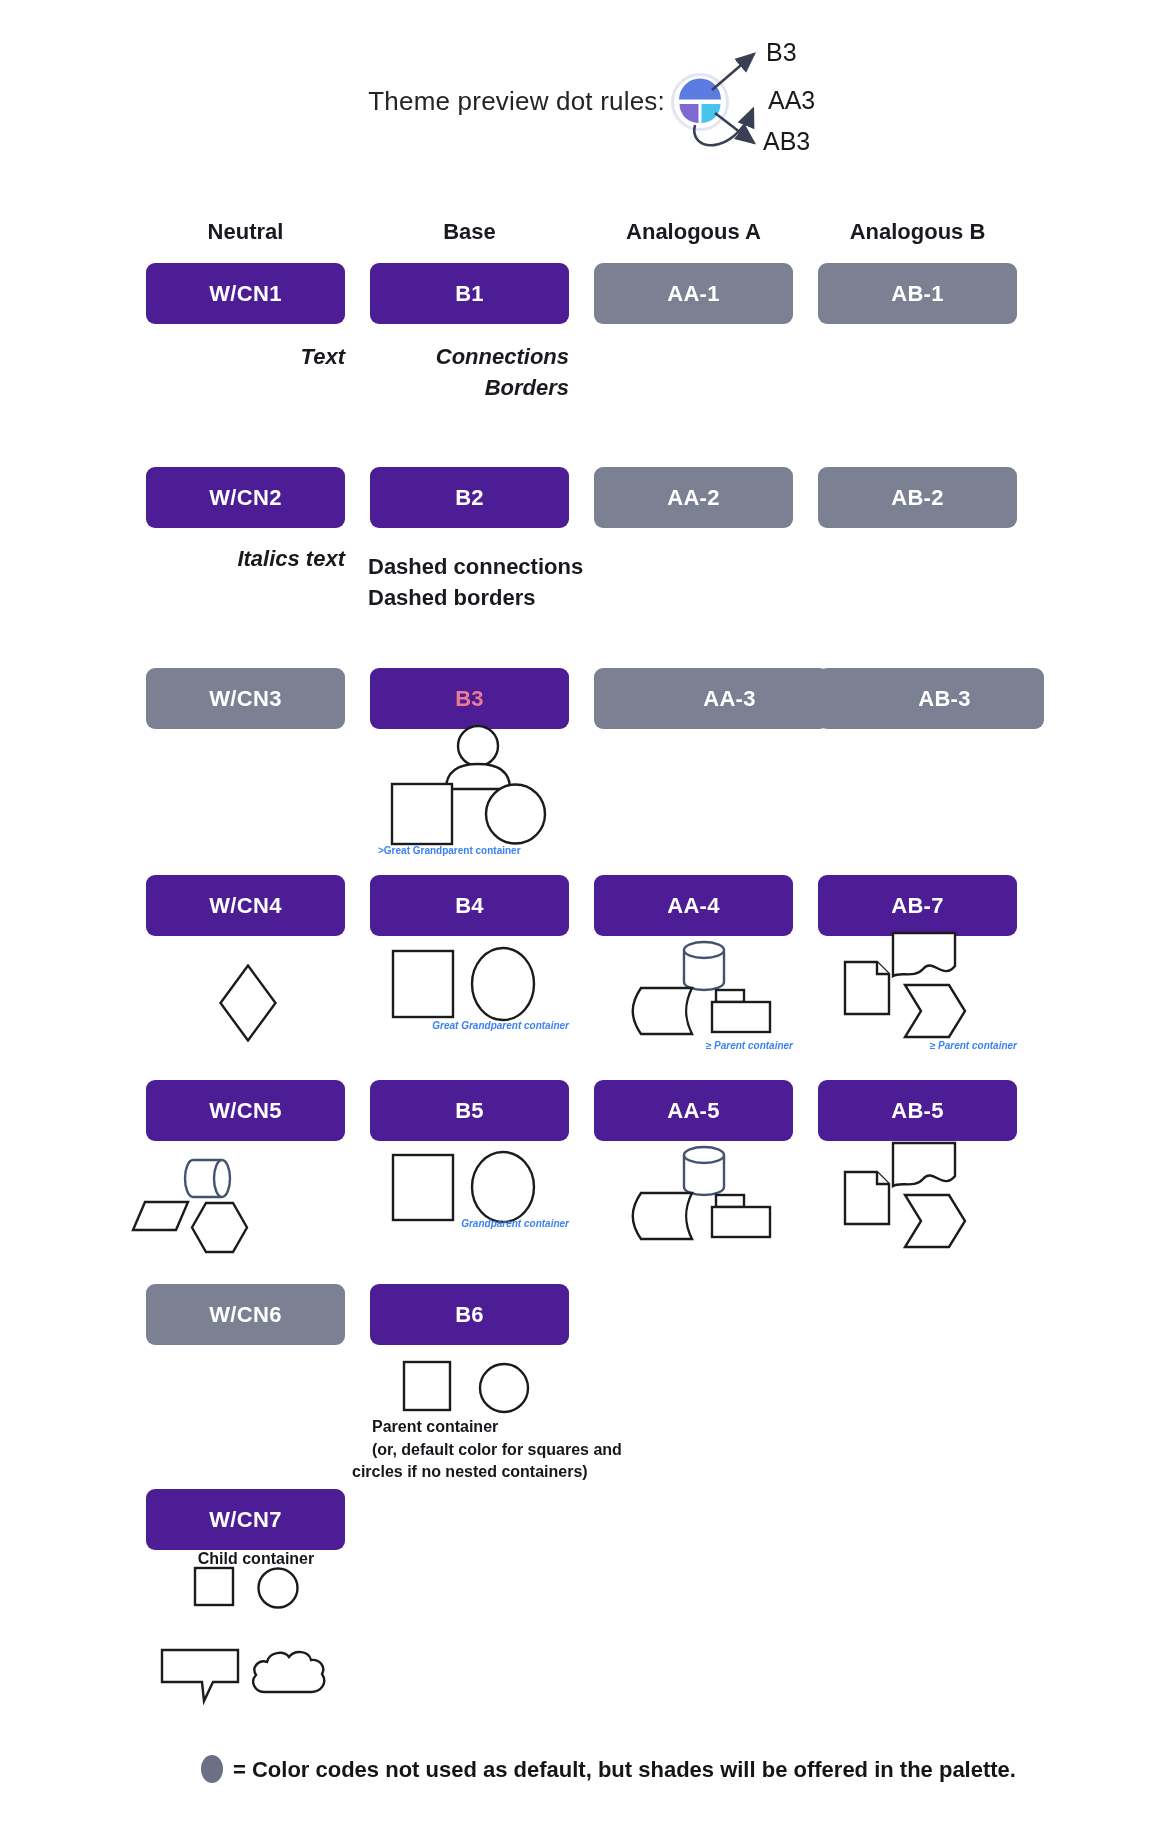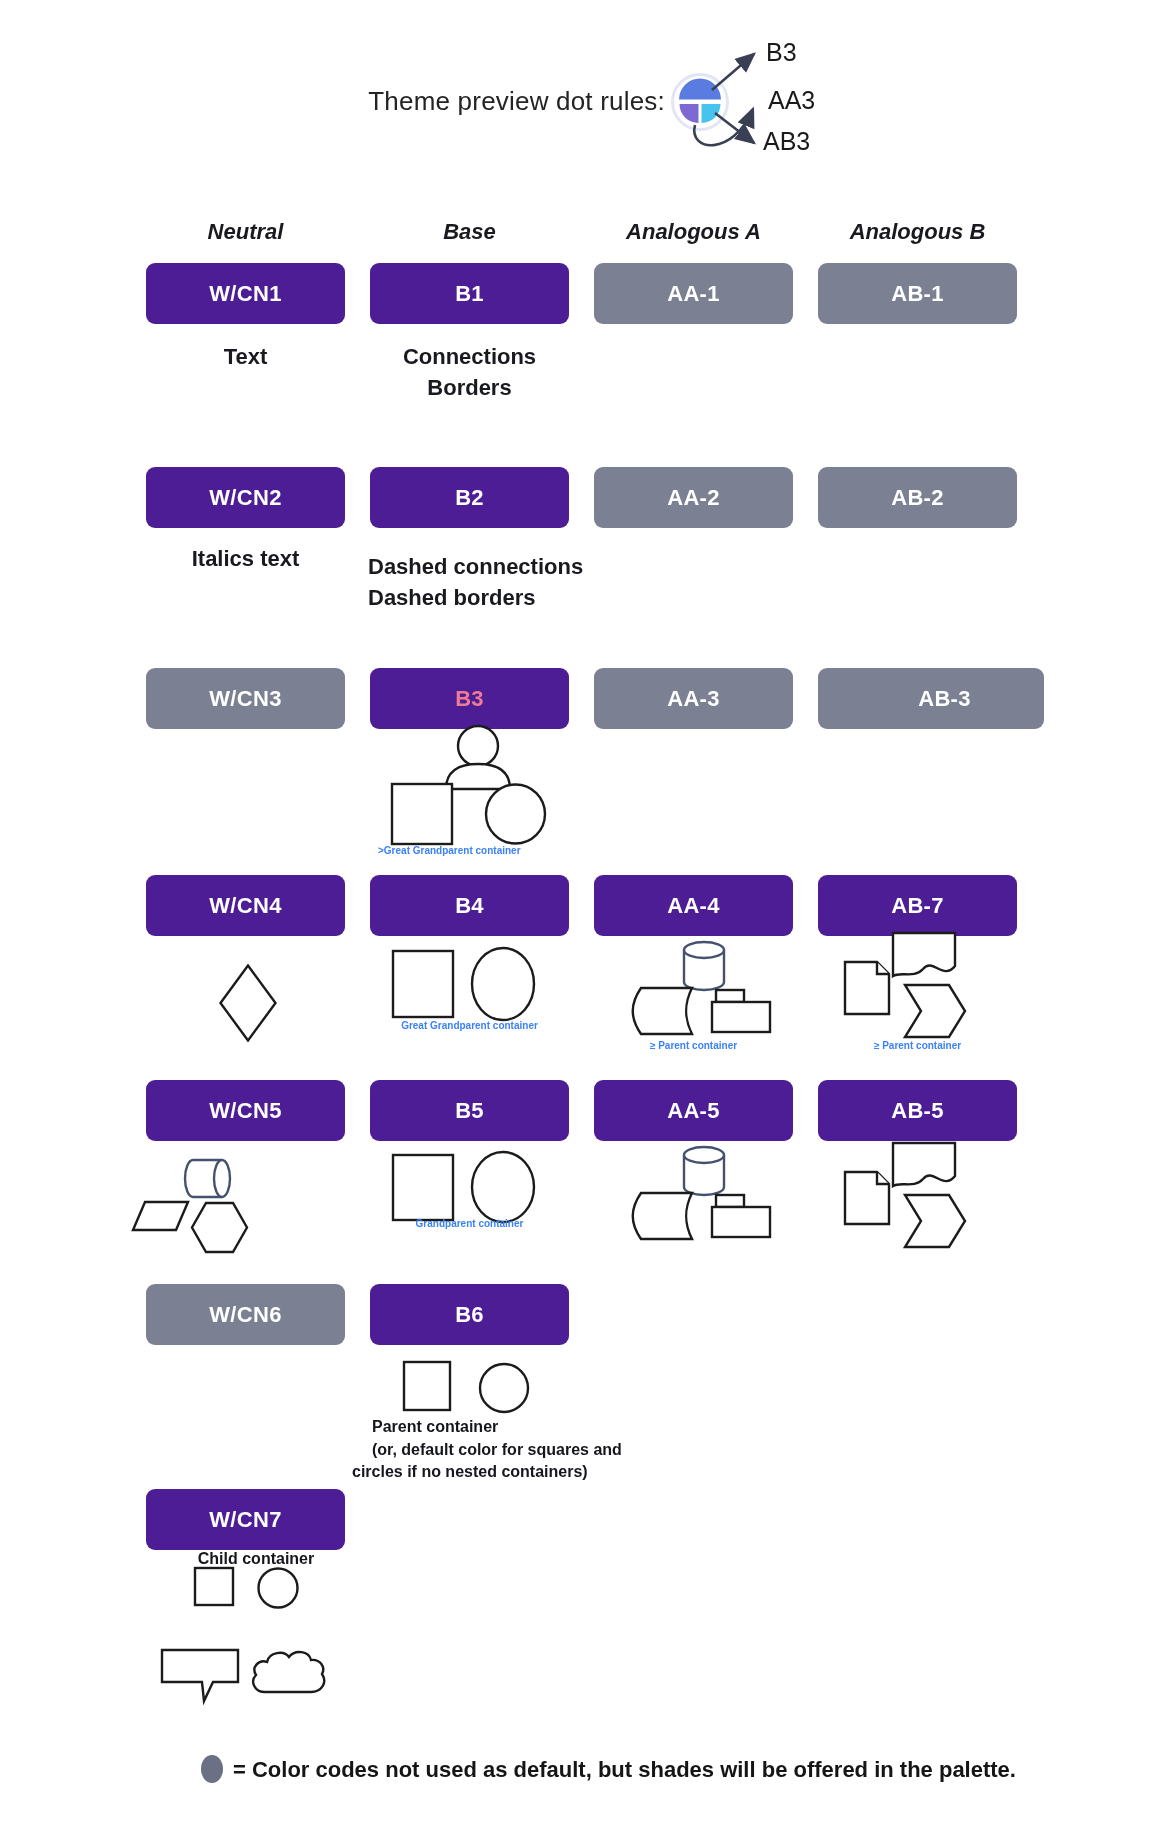--- a/index.html
+++ b/index.html
@@ -8,32 +8,32 @@
     font-family:"Liberation Sans", sans-serif; color:#1b1c22; overflow:hidden;
   }
   .abs { position:absolute; }
   .title {
     position:absolute; left:295px; top:86px; width:370px; text-align:right;
     font-size:26px; font-weight:400; color:#242424; letter-spacing:0.2px;
   }
   .dot-label { position:absolute; font-size:25px; font-weight:400; color:#1a1a1a; }
   .colhead {
     position:absolute; width:199px; text-align:center;
-    font-size:22px; font-weight:700; color:#191a1f;font-style:italic;
+    font-size:22px; font-weight:700; color:#191a1f;
   }
   .swatch {
     position:absolute; width:199px; height:61px; border-radius:9px;
     display:flex; align-items:center; justify-content:center;
     font-size:22px; font-weight:700; color:#ffffff; letter-spacing:0.3px;
   }
   .dark { background:#4c1d95; }
   .gray { background:#7b8093; }
   .pink { color:#ee7b95; }
   .biglabel { position:absolute; font-size:22px; font-weight:700; color:#191a1f; }
-  .center199 { width:199px; text-align:center; }
+  .center199 { width:199px; text-align:right;font-style:italic; }
   .smalllabel { position:absolute; font-size:10px; font-weight:700; color:#3b82f6; white-space:nowrap; }
   .medlabel { position:absolute; font-size:16px; font-weight:700; color:#16171c; white-space:nowrap; }
   .footnote { position:absolute; left:233px; top:1757px; font-size:22px; font-weight:700; color:#151515; white-space:nowrap; }
   .foot-dot { position:absolute; left:201px; top:1755px; width:22px; height:28px; border-radius:50%; background:#6b7084; }
   svg .ink { fill:#ffffff; stroke:#1b1b1b; stroke-width:2.4; }
   svg .slate { fill:#ffffff; stroke:#44516f; stroke-width:2.4; }
   svg .wire { fill:none; stroke:#3a4054; stroke-width:2.6; }
 </style>
 </head>
 <body>
@@ -78,21 +78,21 @@
   <div class="swatch dark" style="left:370px; top:467px;">B2</div>
   <div class="swatch gray" style="left:594px; top:467px;">AA-2</div>
   <div class="swatch gray" style="left:818px; top:467px;">AB-2</div>
 
   <div class="biglabel center199" style="left:146px; top:546px;">Italics text</div>
   <div class="biglabel" style="left:368px; top:554px;">Dashed connections</div>
   <div class="biglabel" style="left:368px; top:585px;">Dashed borders</div>
 
   <div class="swatch gray" style="left:146px; top:668px;">W/CN3</div>
   <div class="swatch dark pink" style="left:370px; top:668px;">B3</div>
-  <div class="swatch gray" style="left:594px; top:668px;">AA-3</div>
+  <div class="swatch gray" style="left:594px; top:668px;padding-left:36px;">AA-3</div>
   <div class="swatch gray" style="left:818px; top:668px;padding-left:27px;">AB-3</div>
 
   <svg class="abs" style="left:375px; top:723px;" width="215" height="125" viewBox="0 0 215 125">
     <circle class="ink" cx="103" cy="23" r="20"></circle>
     <path class="ink" d="M 71 66 C 71 48 84 41 103 41 C 122 41 135 48 135 66 Z"></path>
     <rect class="ink" x="17" y="61" width="60" height="60"></rect>
     <circle class="ink" cx="140.5" cy="91" r="29.5"></circle>
   </svg>
   <div class="smalllabel" style="left:378px; top:845px;">&gt;Great Grandparent container</div>
 

